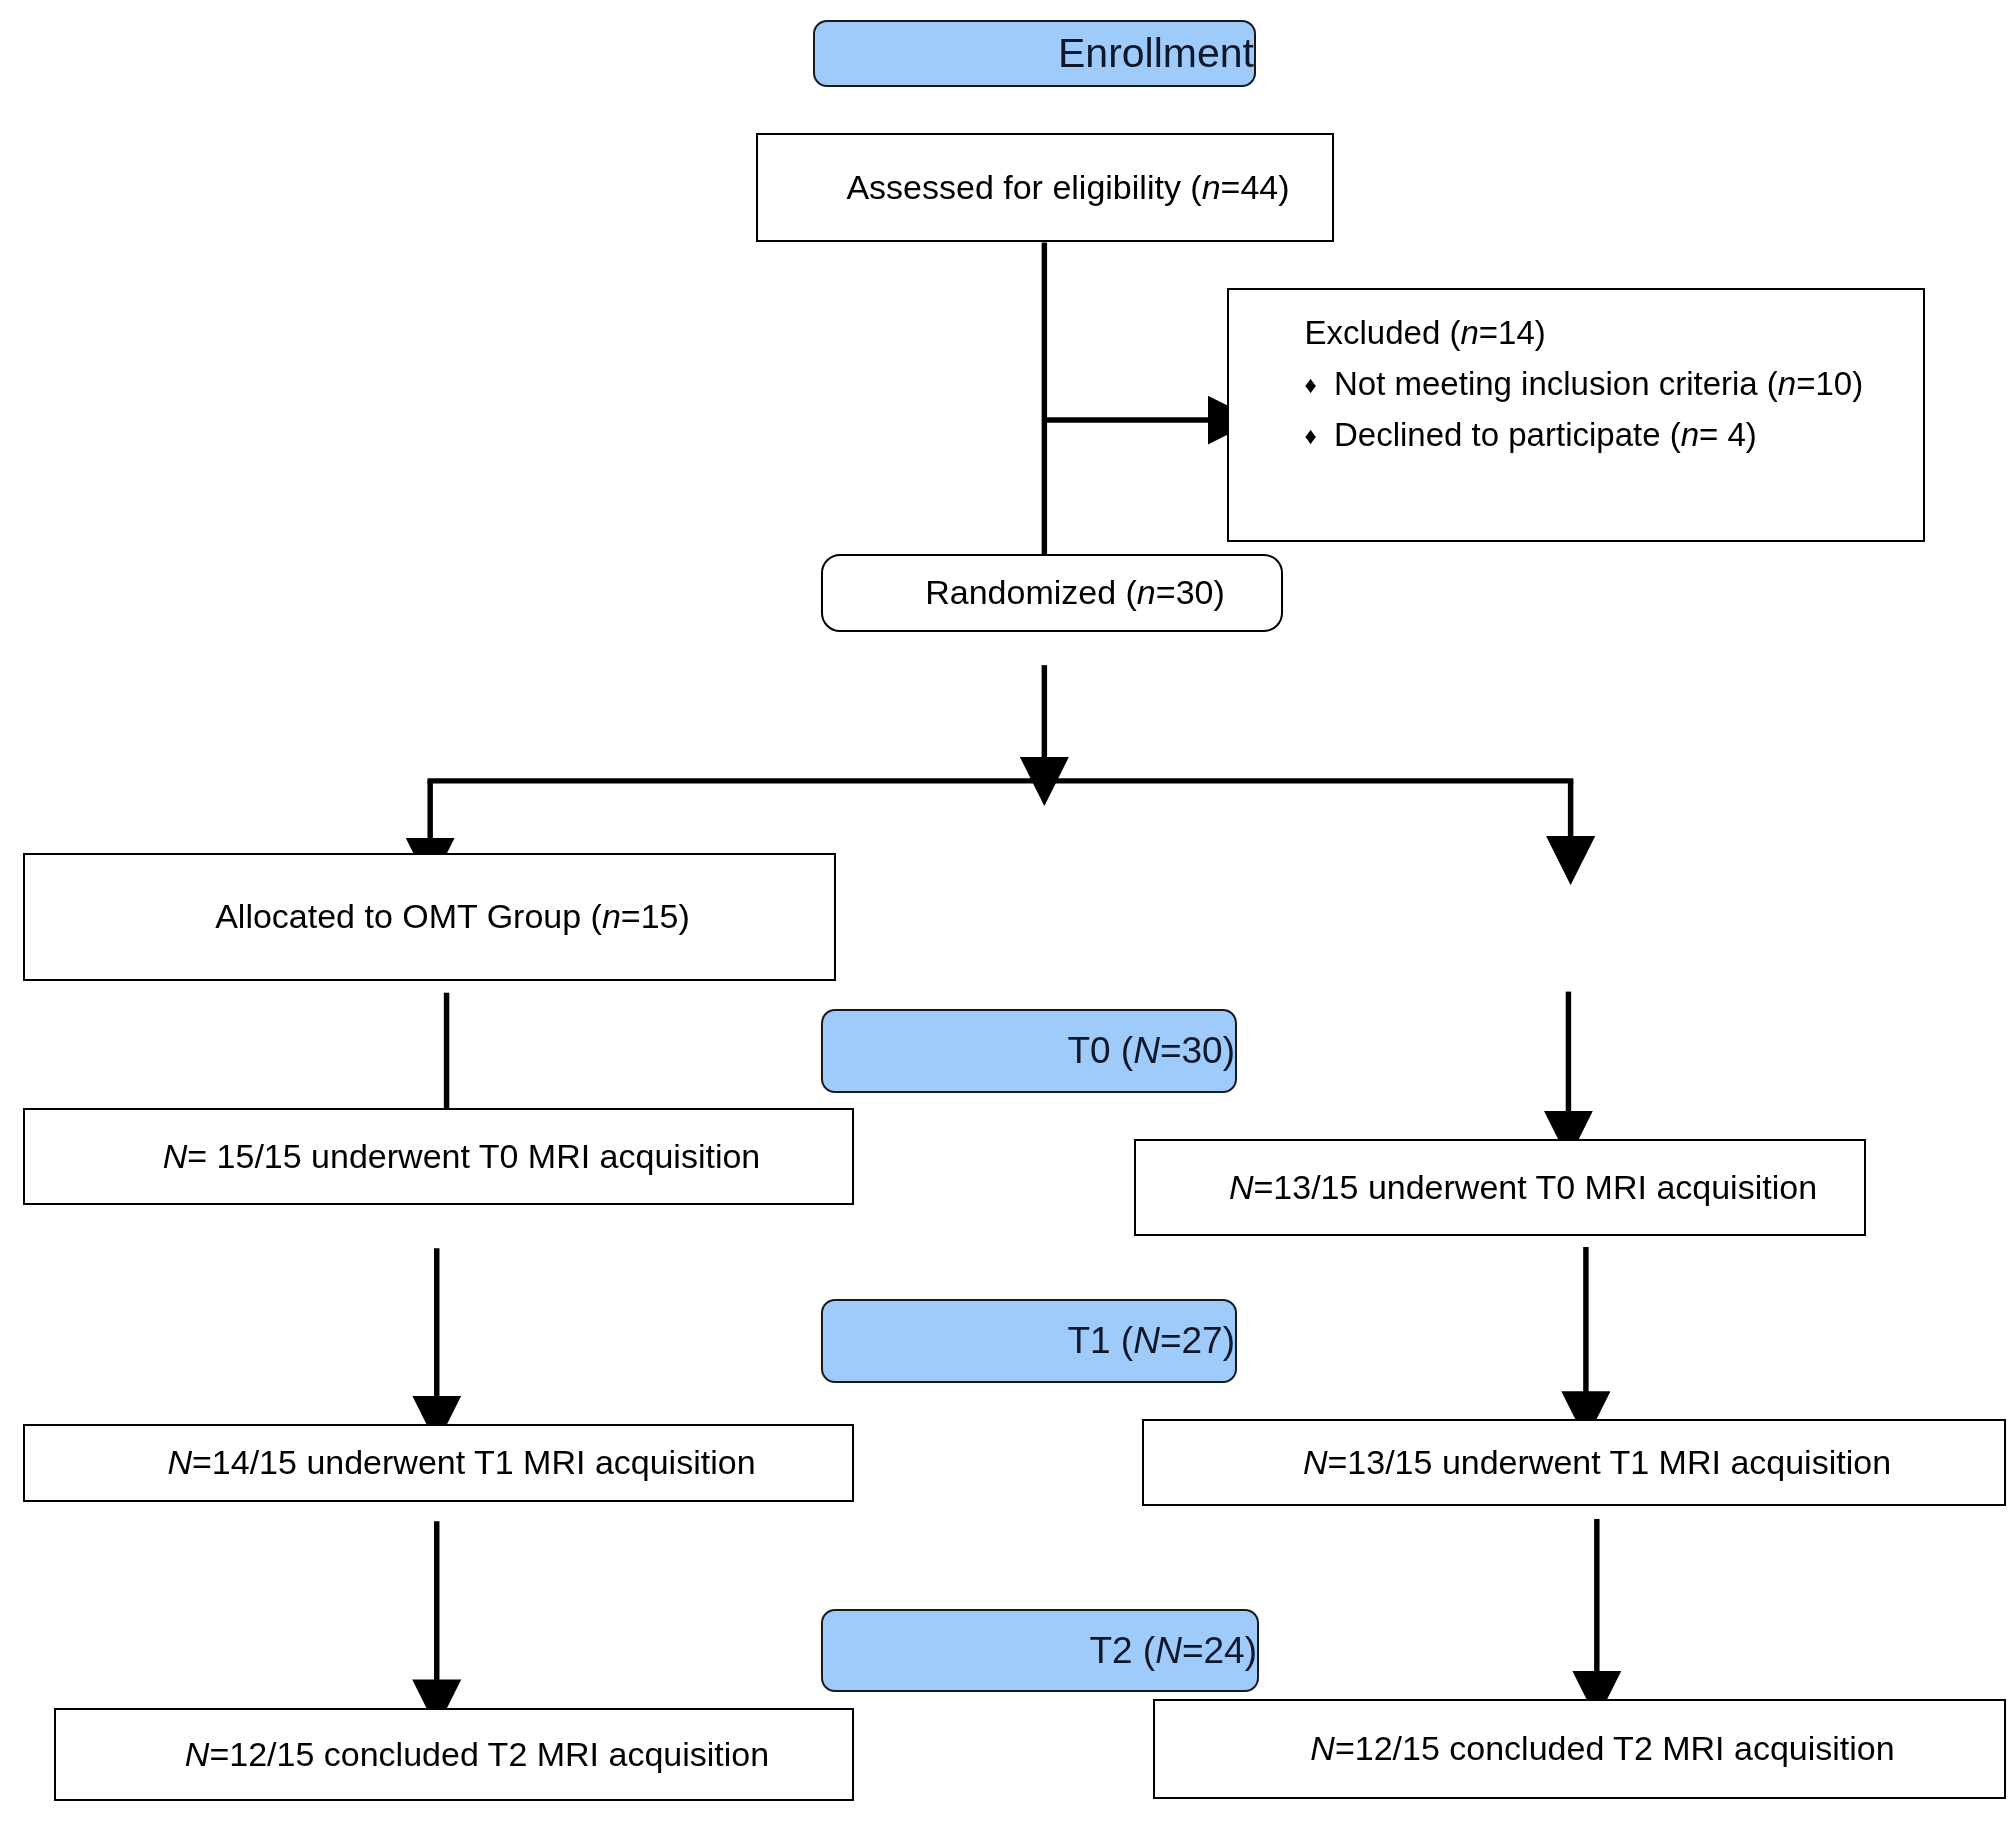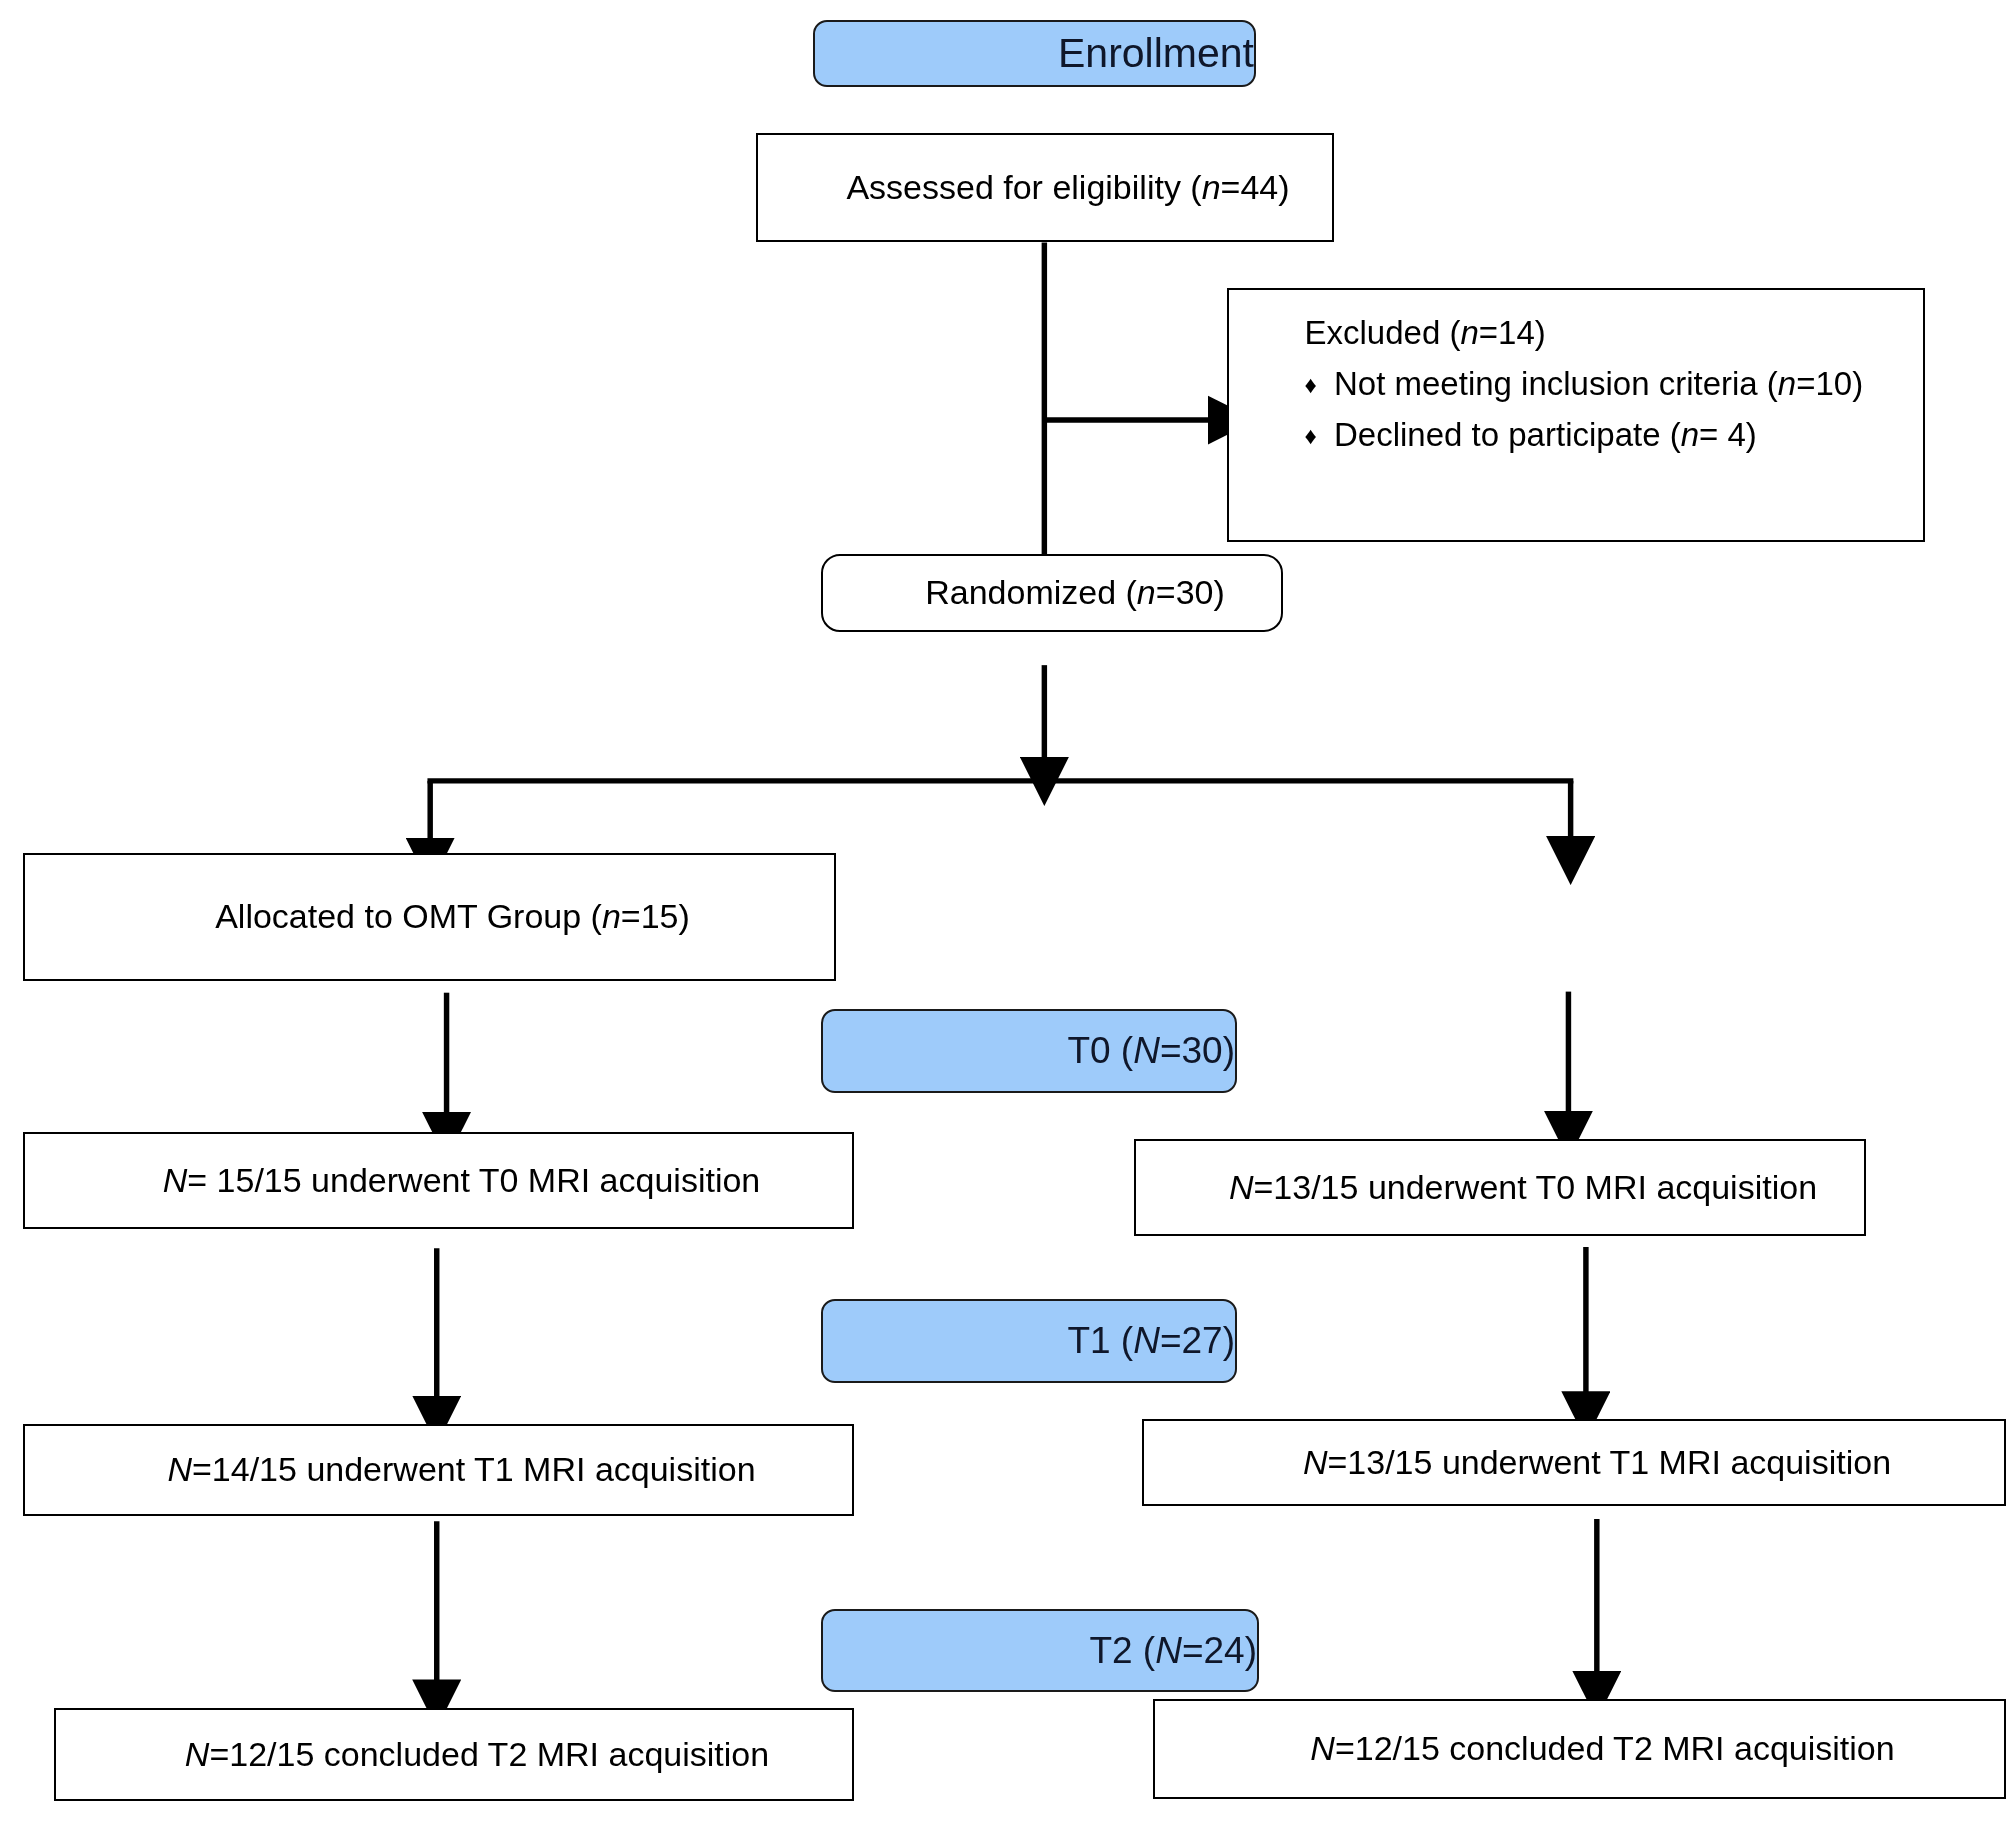--- a/index.html
+++ b/index.html
@@ -98,25 +98,25 @@
   
   #badge-enrollment{left:813px; top:19.7px;  width:443px;  height:67px;}
   #box-assessed   {left:756px; top:133px;  width:578px; height:109px;}
   #box-excluded   {left:1227px; top:288px;  width:698px; height:254px;}
   #box-randomized {left:821px; top:554px; width:462px;  height:78px;border-radius:19px;}
 
   #box-alloc-omt  {left:23px;   top:853px; width:813px; height:128px;}
   #box-alloc-pla  {left:1128px; top:851px; width:878px; height:129px;}
 
   #badge-t0       {left:821px; top:1009px; width:416px;  height:84px;}
-  #box-t0-left    {left:23px;   top:1132px; width:831px; height:97px;}
+  #box-t0-left    {left:23px;   top:1108px; width:831px; height:97px;}
   #box-t0-right   {left:1134px; top:1139px; width:732px; height:97px;}
 
   #badge-t1       {left:821px; top:1299px; width:416px;  height:84px;}
-  #box-t1-left    {left:23px;   top:1424px; width:831px; height:92px;}
+  #box-t1-left    {left:23px;   top:1424px; width:831px; height:78px;}
   #box-t1-right   {left:1142px; top:1419px; width:864px; height:87px;}
 
   #badge-t2       {left:821px; top:1579px; width:438px;  height:83px;margin-top:30px;}
   #box-t2-left    {left:54px;   top:1708px; width:800px; height:93px;}
   #box-t2-right   {left:1153px; top:1699px; width:853px; height:100px;}
 </style>
 </head>
 <body>
 
 <div id="stage">

